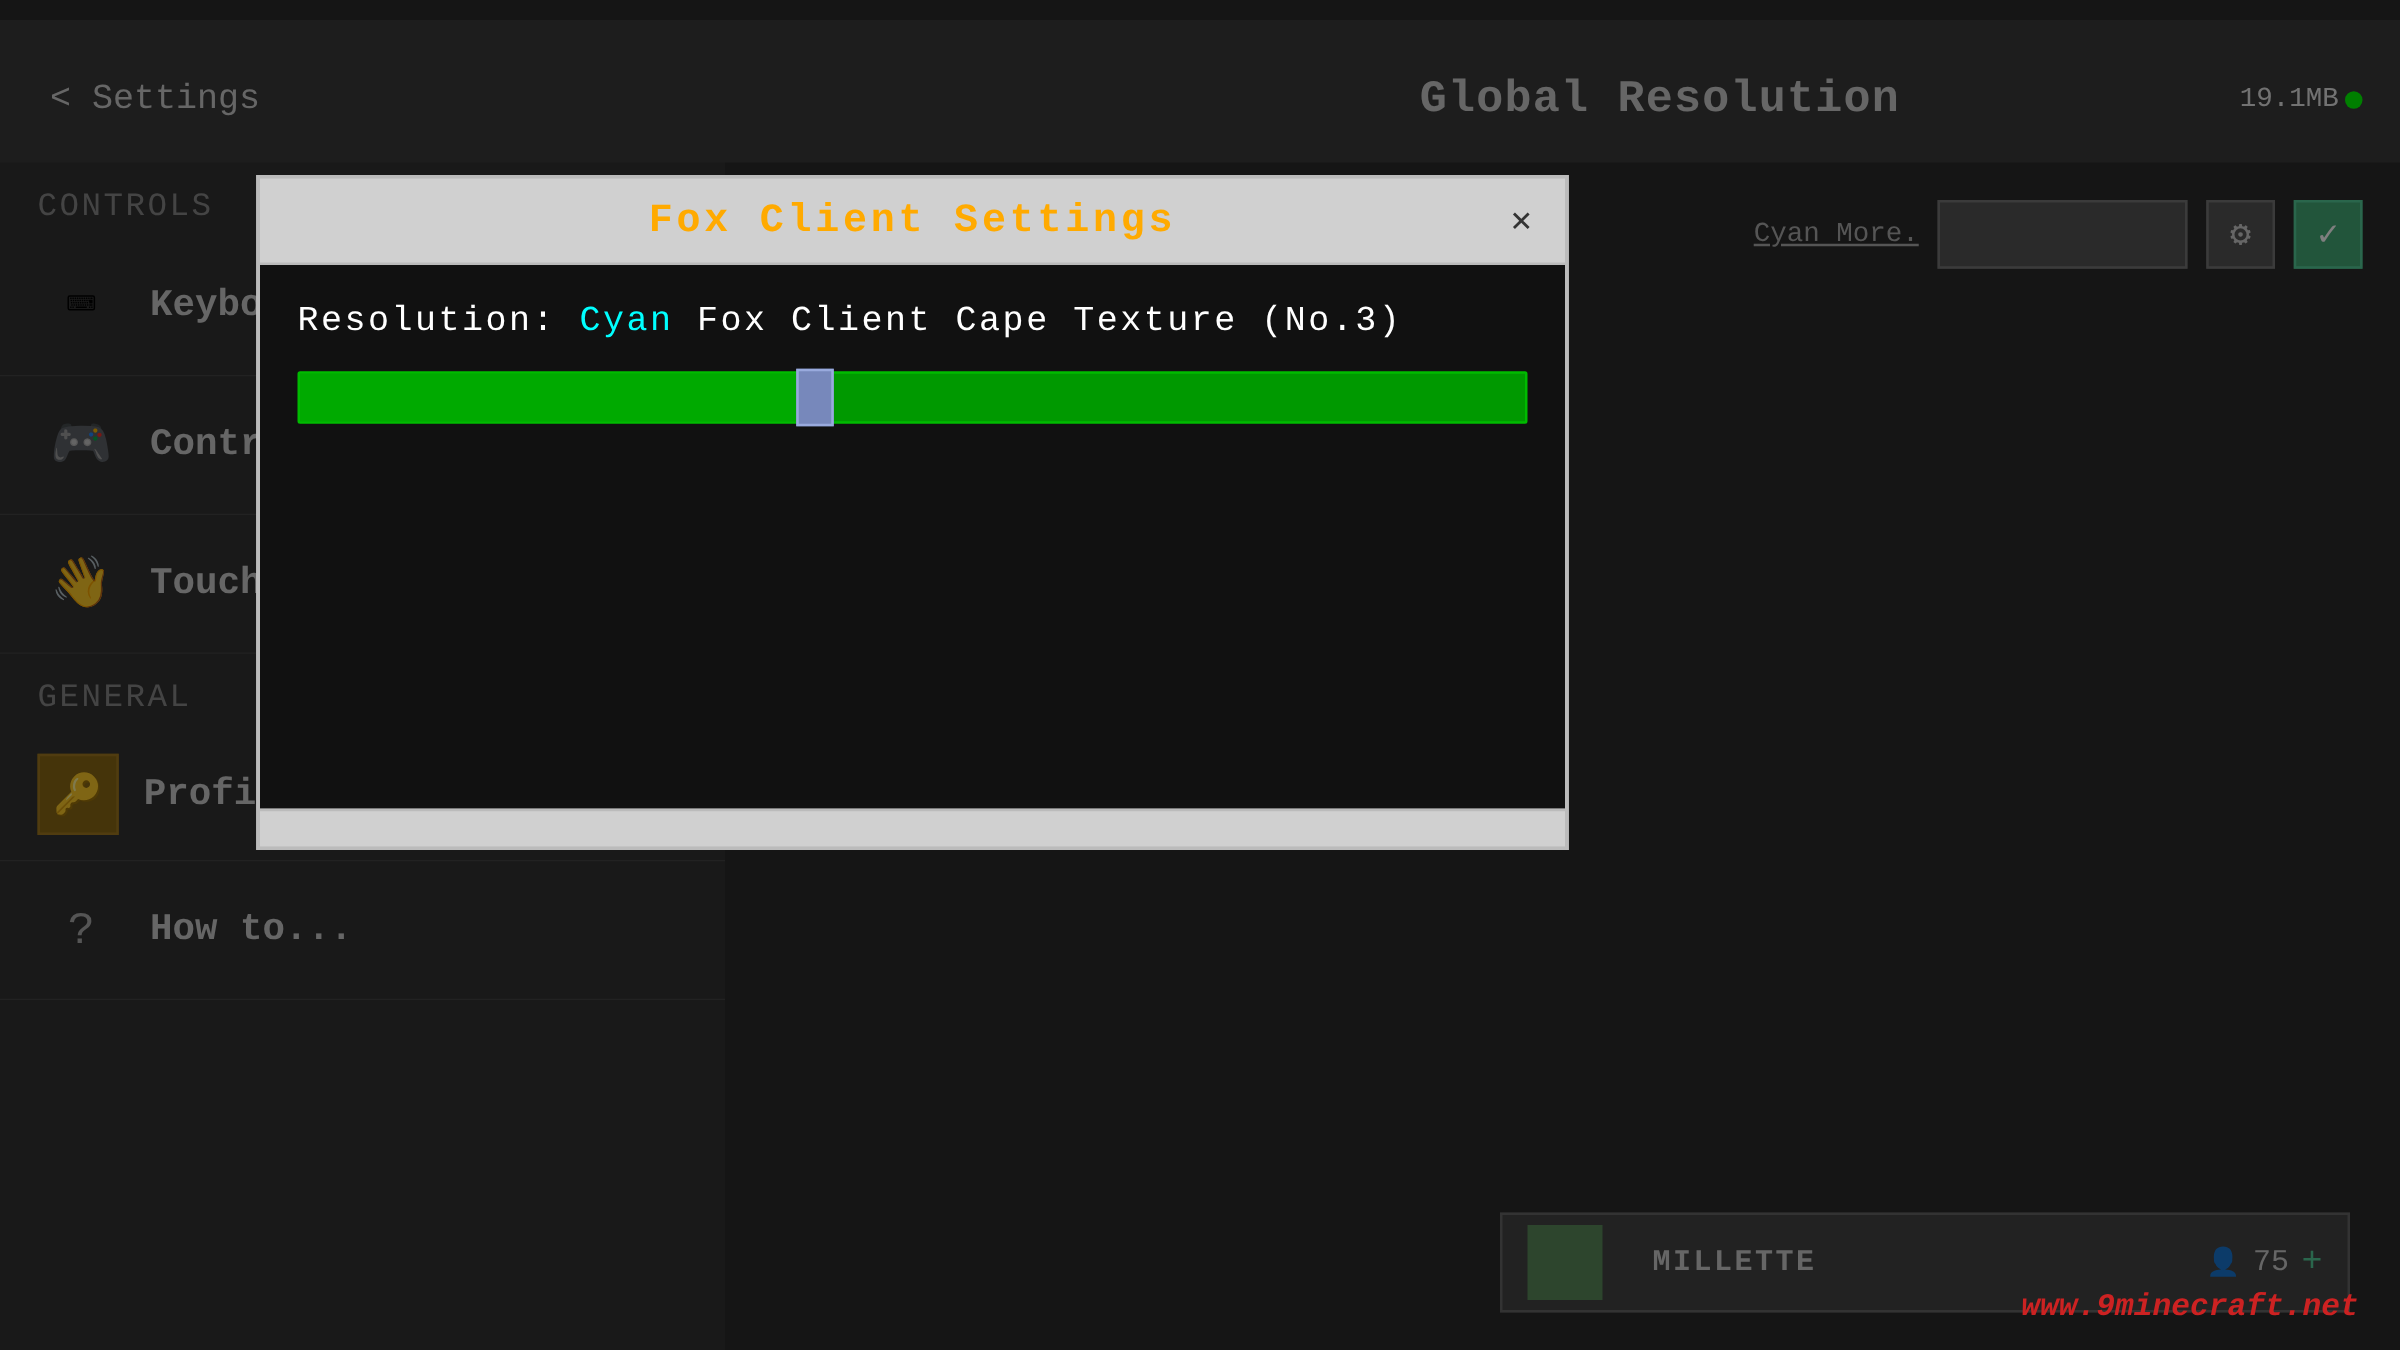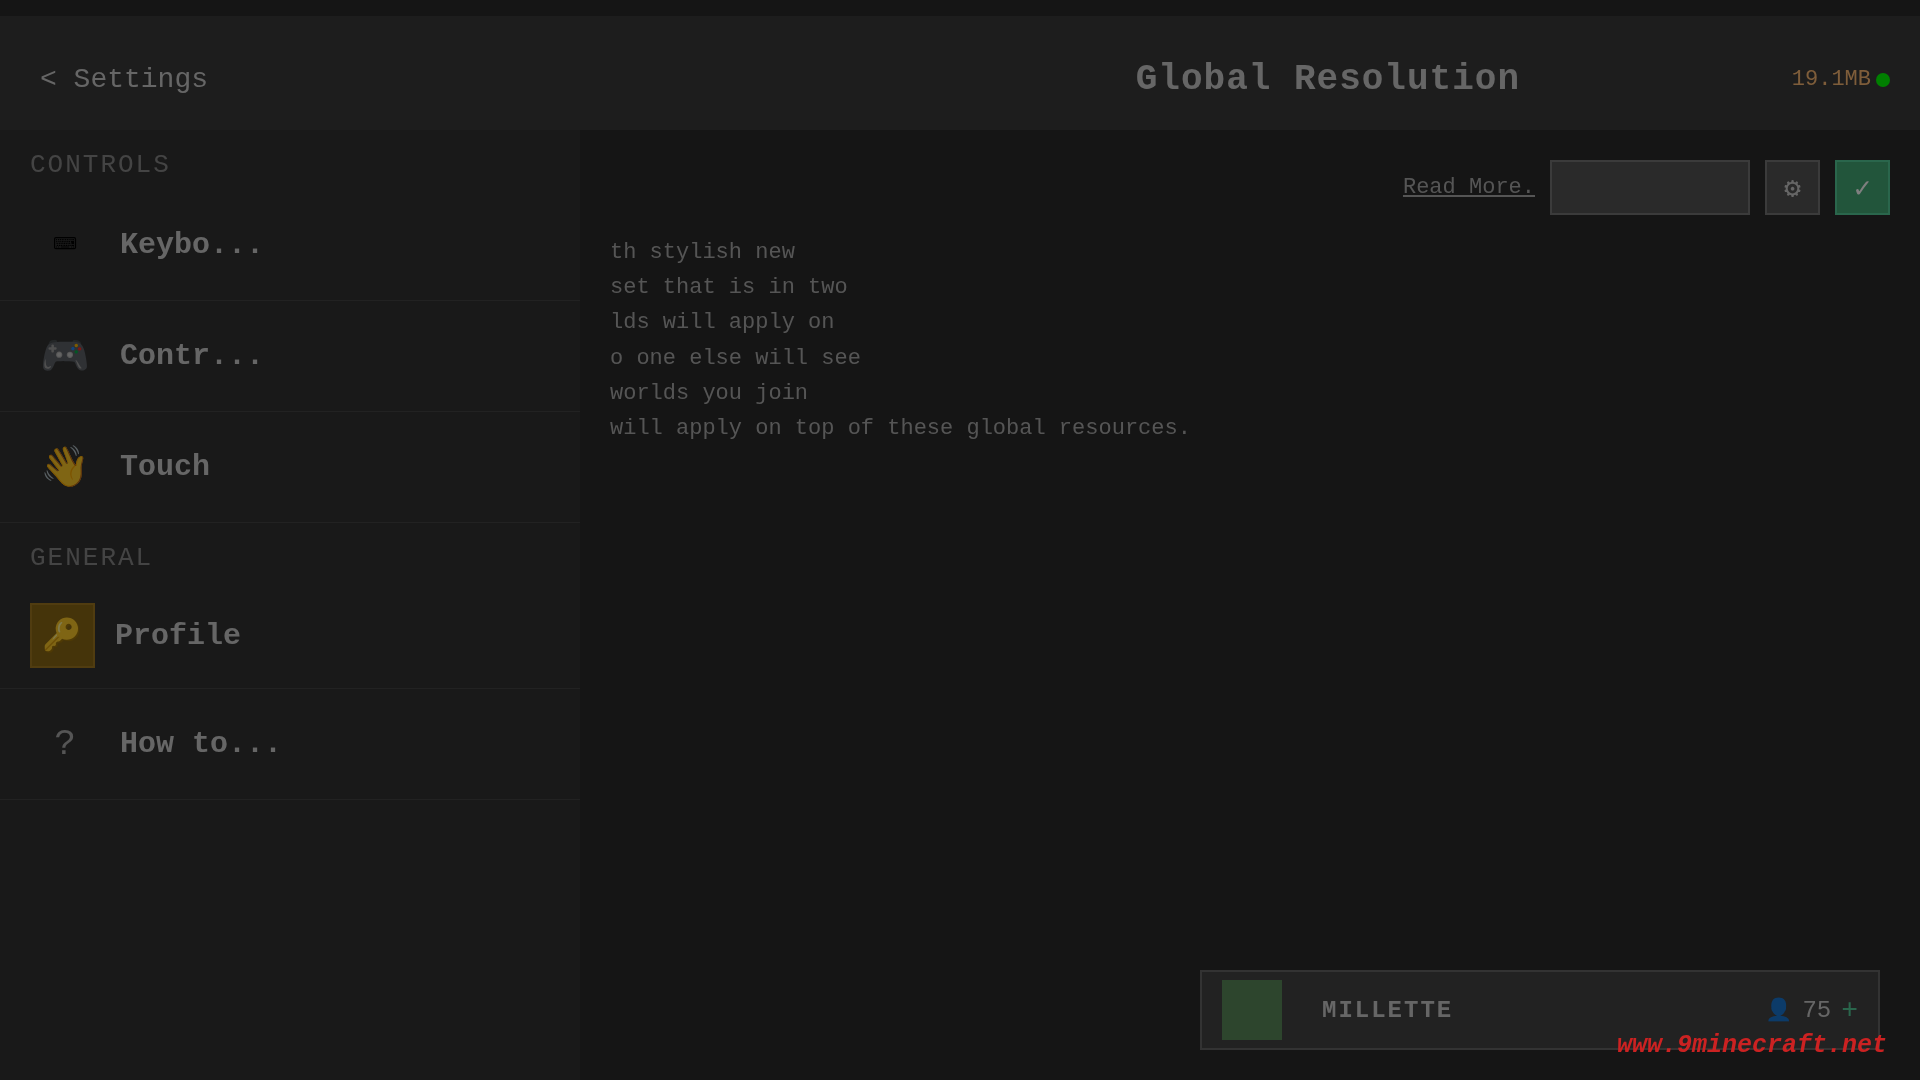--- a/index.html
+++ b/index.html
@@ -53,21 +53,21 @@
 
     .top-bar-right {
       position: absolute;
       right: 30px;
       display: flex;
       align-items: center;
       gap: 10px;
     }
 
     .mb-badge {
-      color: #fdba74;
+      color: #e5e5e5;
       font-size: 22px;
       display: flex;
       align-items: center;
       gap: 5px;
     }
 
     .green-dot {
       width: 14px; height: 14px;
       background: #0f0;
       border-radius: 50%;
@@ -387,21 +387,21 @@
     </div>
 
     <div class="sidebar-item">
       <div class="sidebar-icon" style="font-size:36px; color:#aaa;">?</div>
       <span class="sidebar-text">How to...</span>
     </div>
   </div>
 
   <div class="right-panel">
     <div class="right-panel-top">
-      <span class="read-more">Read More.</span>
+      <span class="read-more">Cyan More.</span>
       <div class="search-box"></div>
       <div class="icon-gear">⚙</div>
       <div class="icon-check">✓</div>
     </div>
     <div class="right-panel-content">
       <p>th stylish new</p>
       <p>set that is in two</p>
       <p>lds will apply on</p>
       <p>o one else will see</p>
       <p>worlds you join</p>
@@ -414,16 +414,37 @@
       <div class="resource-num">
         <span style="color:#aaa; font-size:22px;">👤</span>
         <span>75</span>
         <span style="color:#5c9; font-size:28px;">+</span>
       </div>
     </div>
   </div>
 
   <div class="overlay"></div>
 
+  <div class="modal">
+    <div class="modal-header">
+      <span class="modal-title" style="color:#ffaa00;">Fox Client Settings</span>
+      <div class="modal-close">✕</div>
+    </div>
+
+    <div class="modal-body">
+      <div class="resolution-text">
+        <span>Resolution: </span><span class="cyan">Cyan</span><span> Fox Client Cape Texture (No.3)</span>
+      </div>
+
+      <div class="slider-container">
+        <div class="slider-track">
+          <div class="slider-fill"></div>
+          <div class="slider-thumb"></div>
+        </div>
+      </div>
+    </div>
+
+    <div class="modal-footer"></div>
+  </div>
 
   <div class="watermark" style="color:#cc2222;">www.9minecraft.net</div>
 
 </div>
 
 </body></html>

